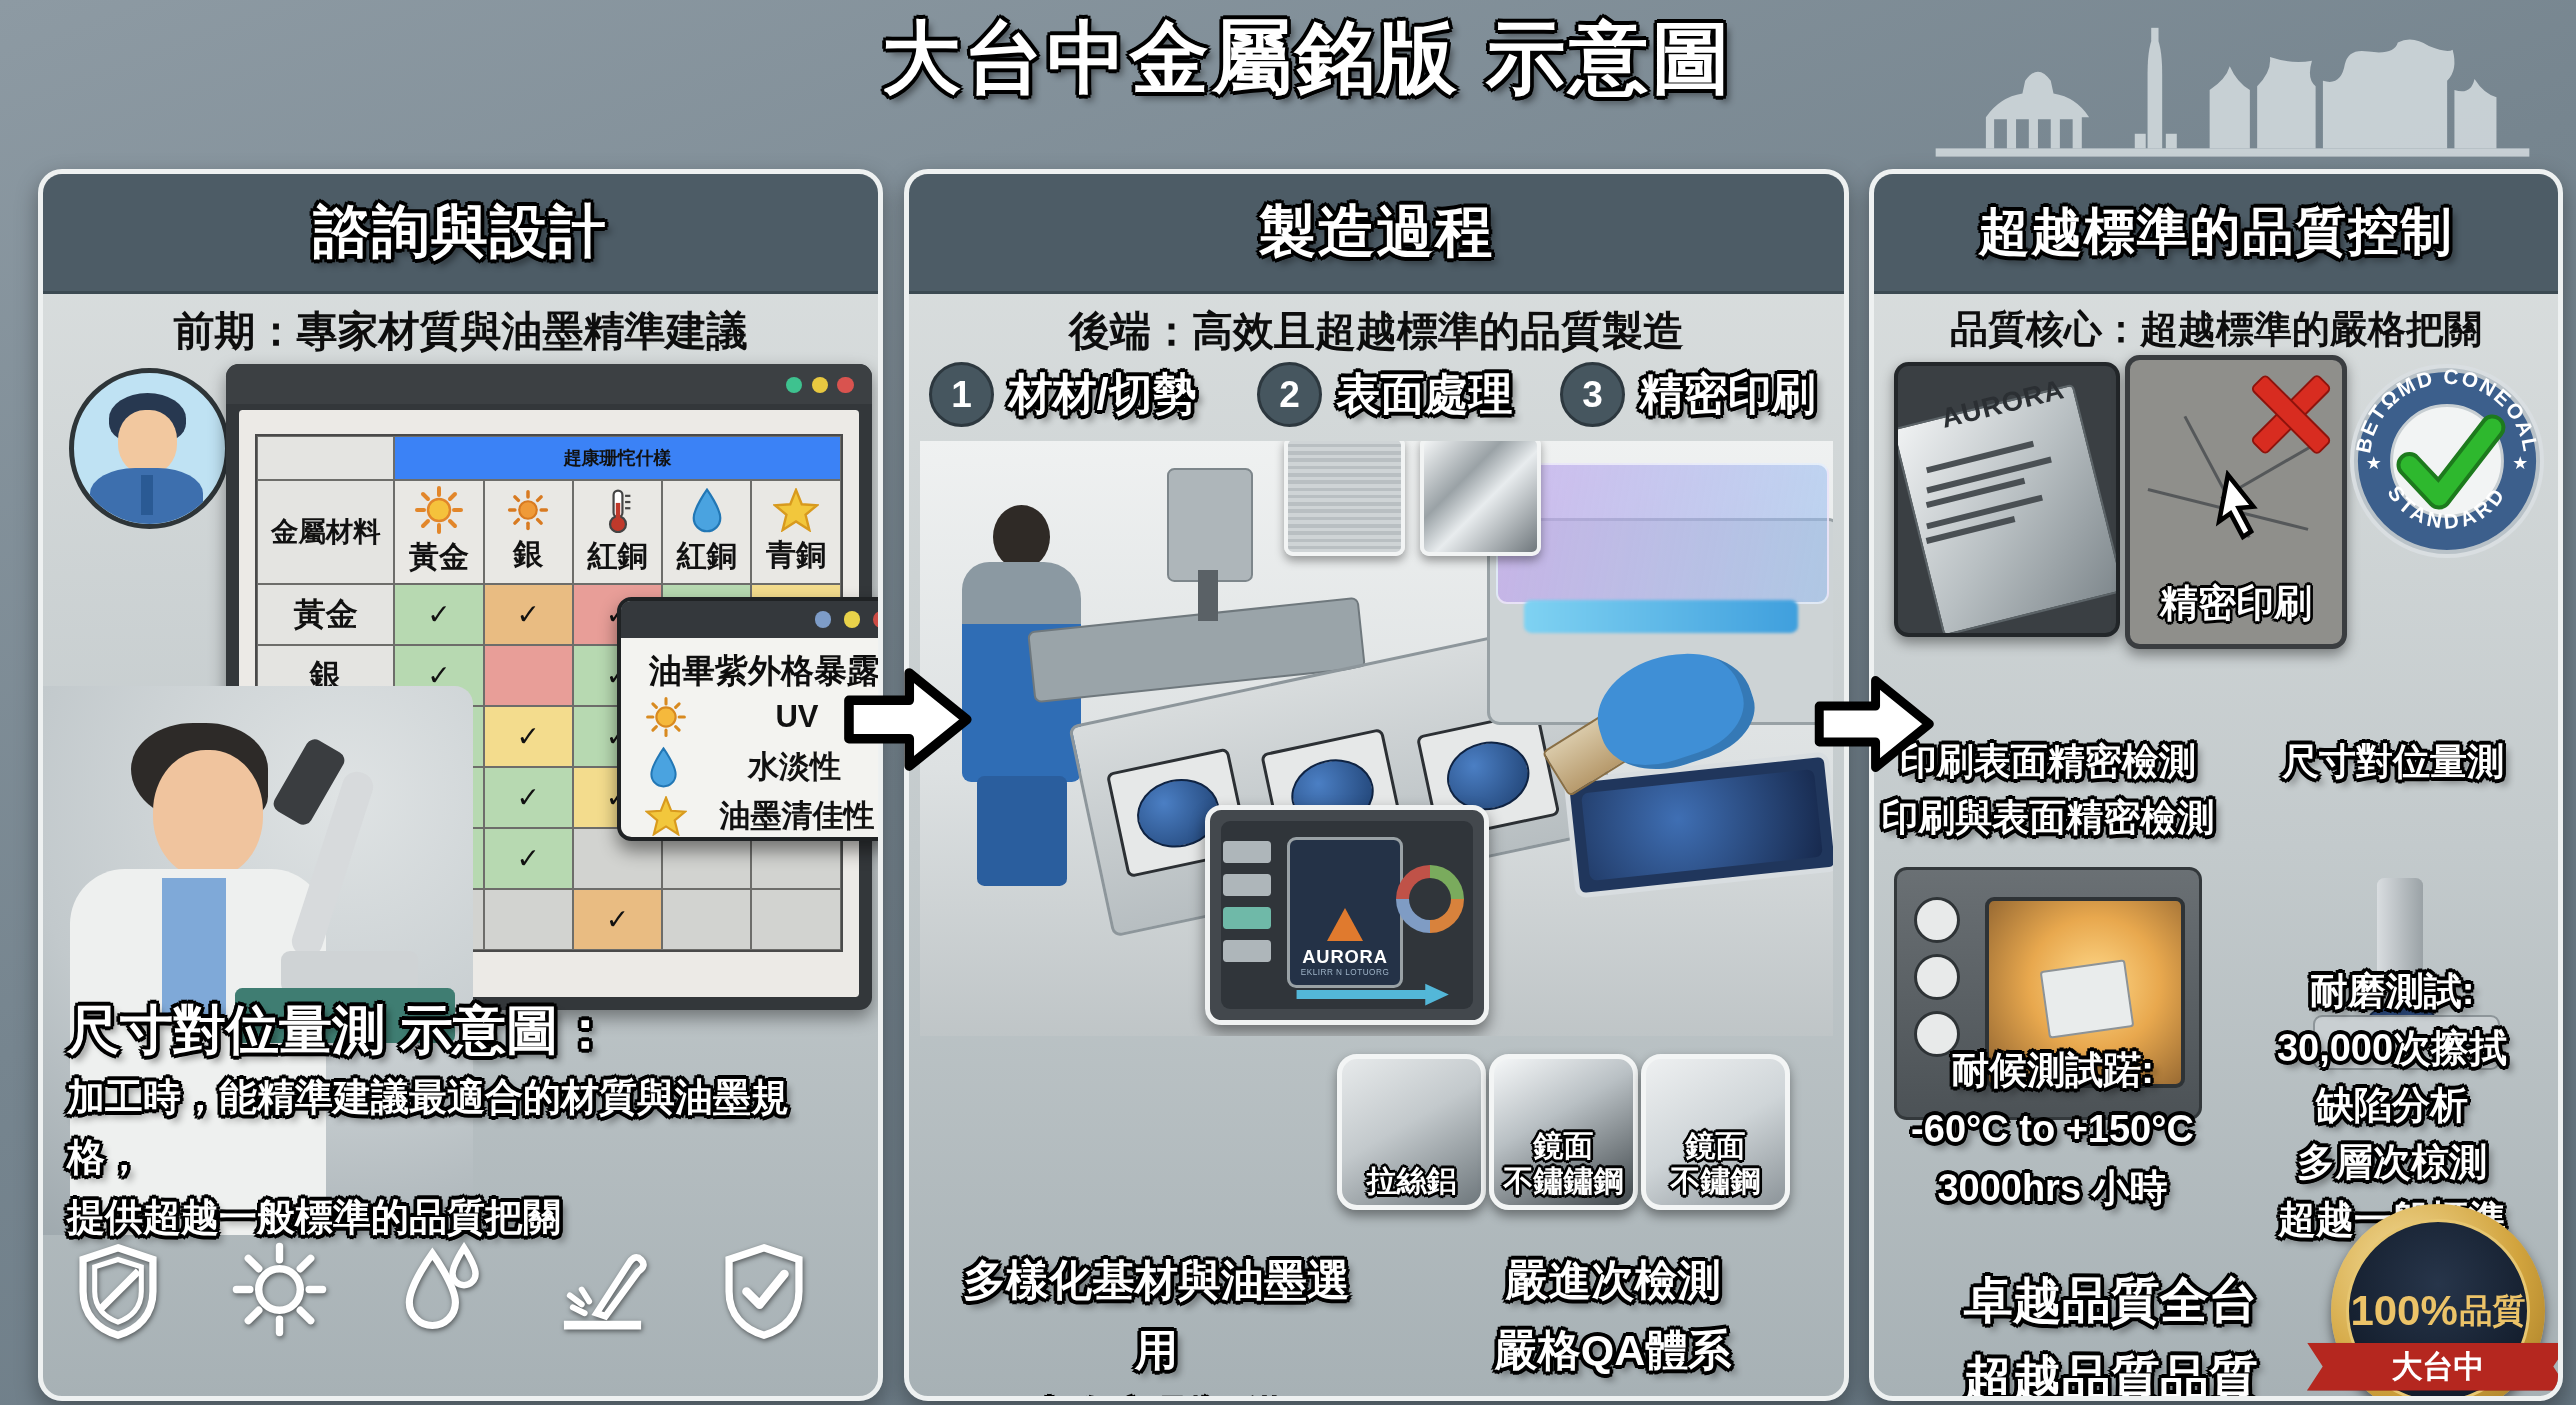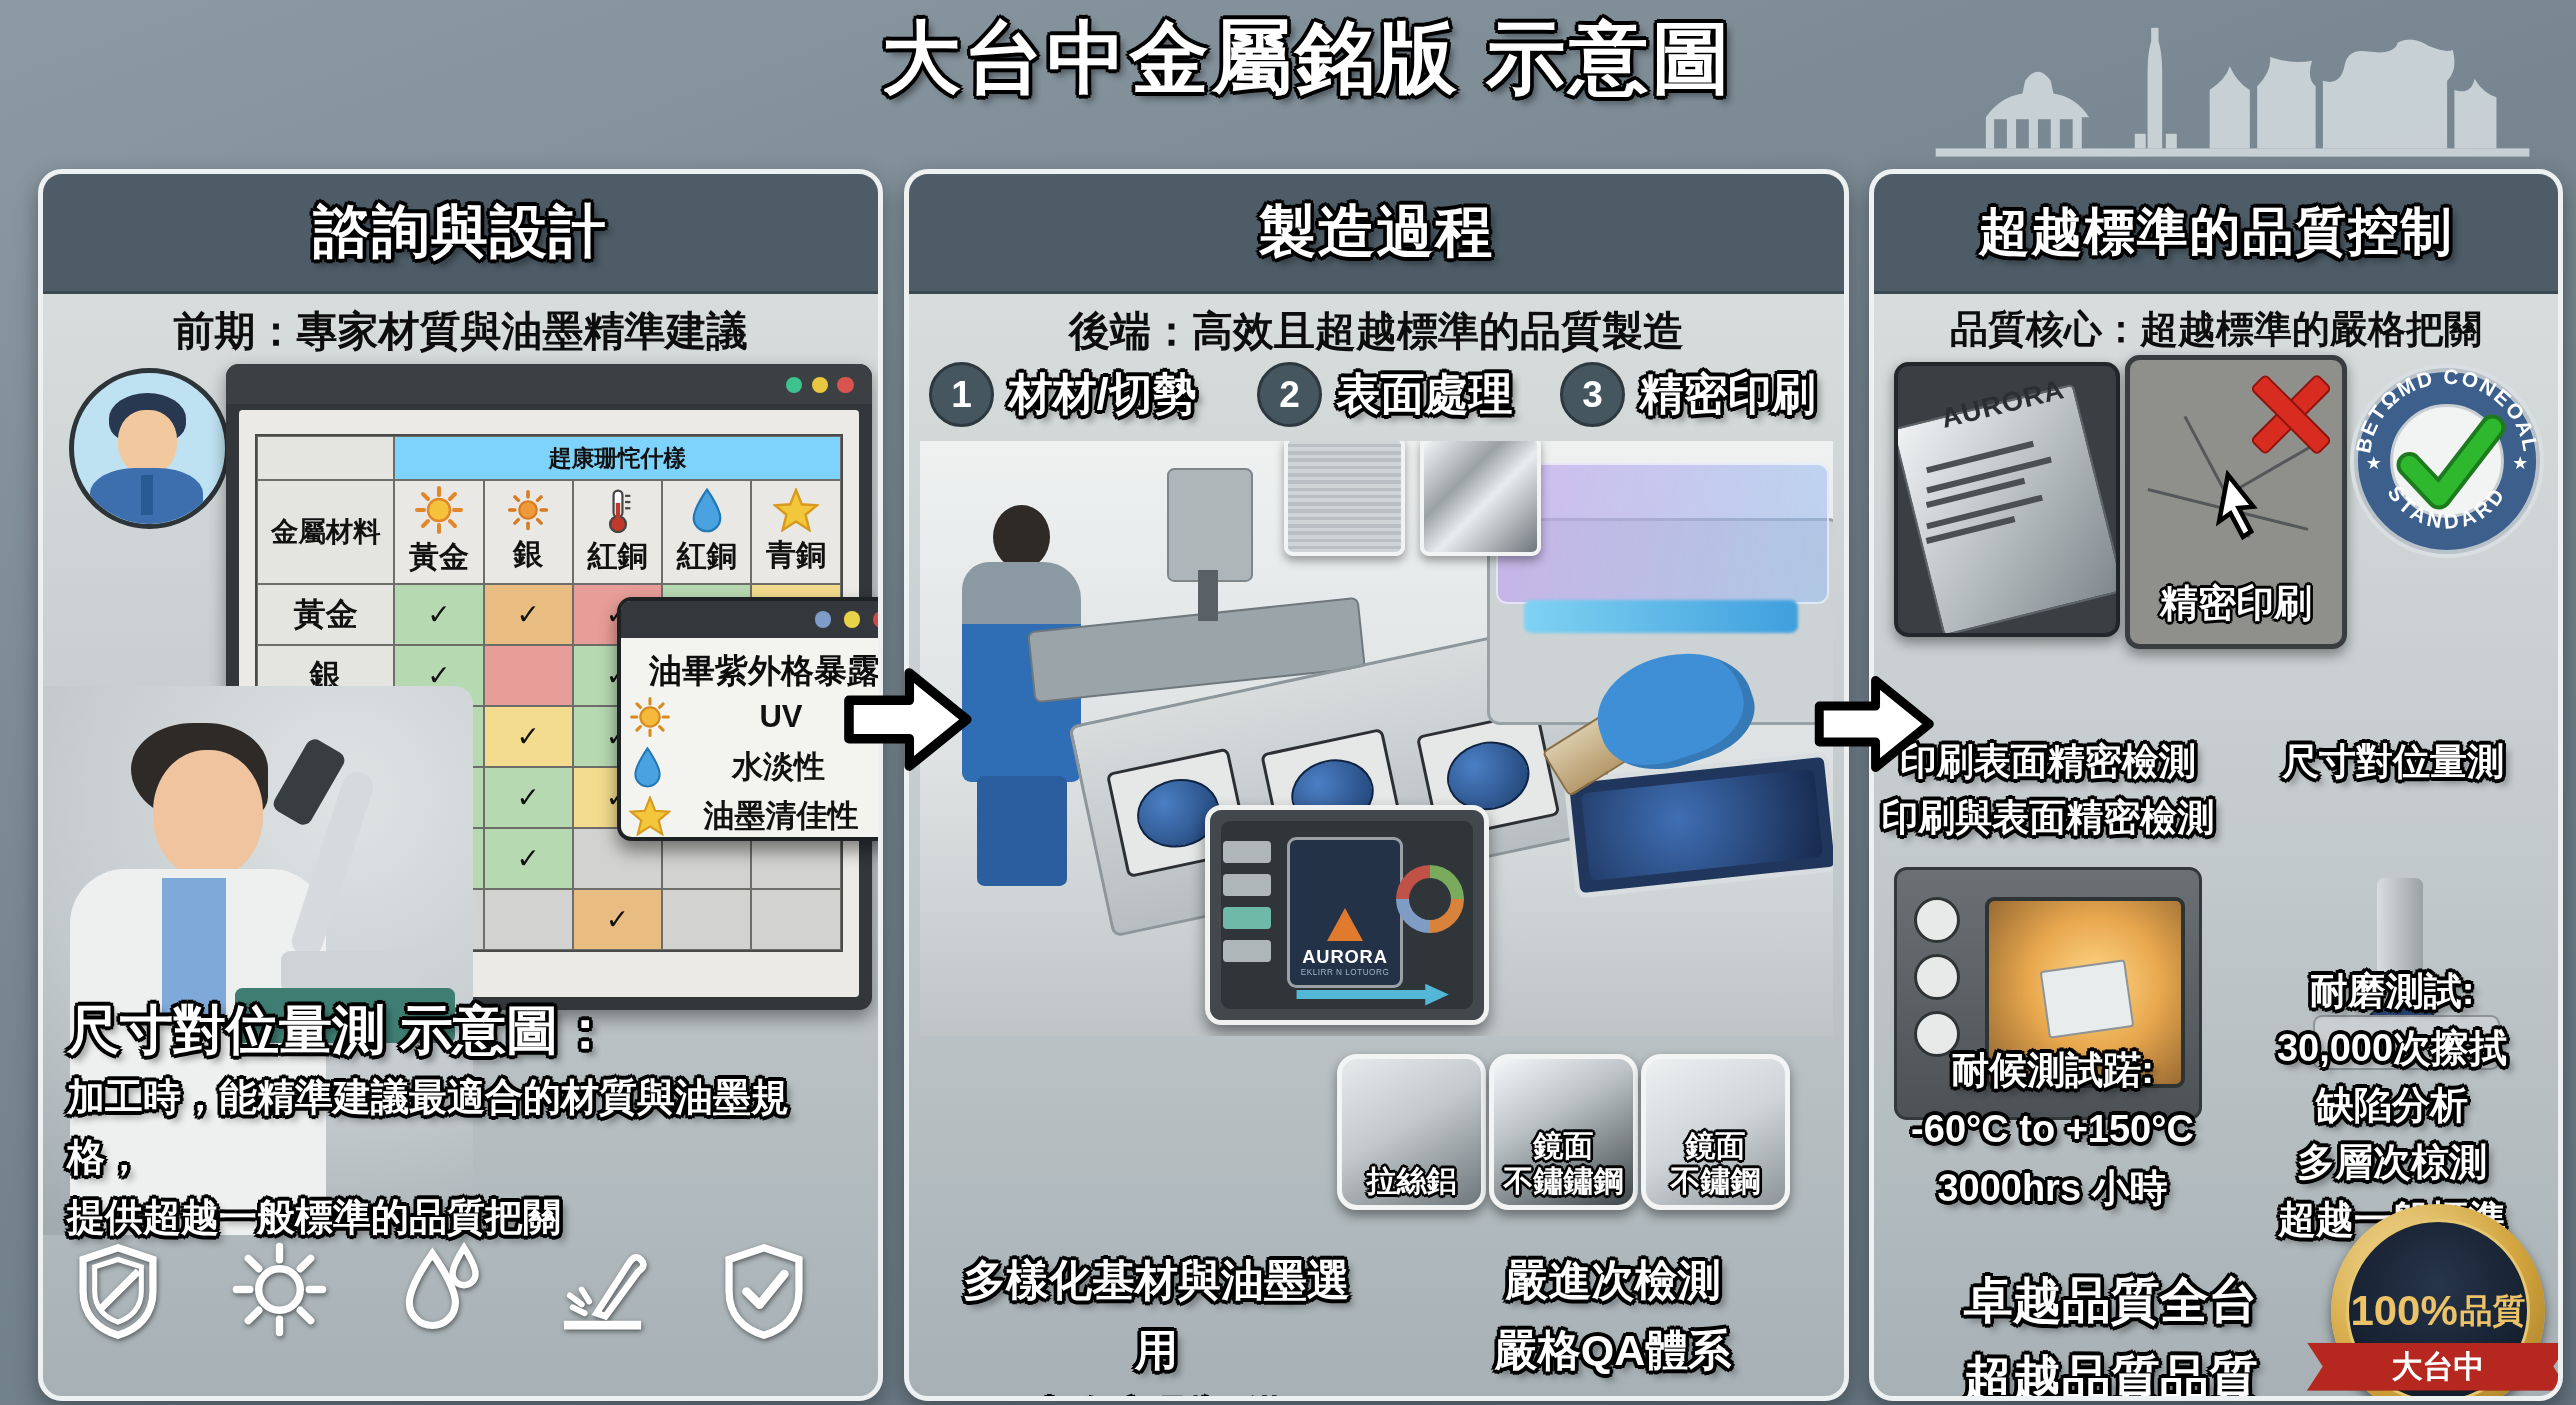--- a/index.html
+++ b/index.html
@@ -34,28 +34,28 @@
   .monitor{position:absolute;left:183px;top:190px;width:646px;height:646px;background:#33373a;border-radius:12.8px;
            box-shadow:0 7.3px 16.5px rgba(0,0,0,.4);}
   .monitor .mbar{position:absolute;top:0;left:0;right:0;height:40px;background:#3c4043;border-radius:12.8px 12.8px 0 0;}
   .mdot{position:absolute;top:12.8px;width:16.5px;height:16.5px;border-radius:50%;}
   .monitor .screen{position:absolute;left:12.8px;top:46px;right:12.8px;bottom:12.8px;background:#eceae6;border-radius:3.7px;padding:24px 16.5px;}
   .ttable{border:2.7px solid #4a4a4a;background:#d9d9d6;}
   .trow{display:grid;grid-template-columns:137px repeat(5,1fr);}
   .tc{border:1.4px solid #6d6d6a;min-height:59px;display:flex;align-items:center;justify-content:center;
       font-size:28px;font-weight:bold;color:#111;background:#d2d3d0;}
   .tlab{background:#e4e4e1;font-size:32px;}
-  .thead-merge{grid-column:2/7;background:#7dd3fc;font-size:23px;min-height:42px;}
+  .thead-merge{grid-column:2/7;background:#3b82f6;font-size:18px;min-height:42px;}
   .thead-corner{background:#e4e4e1;min-height:42px;}
   .ticon-cell{flex-direction:column;gap:3.7px;background:#e9e8e4;min-height:102px;font-size:30px;}
   .popup{position:absolute;left:574px;top:423px;width:287px;height:236px;background:#f3f3f0;border:4.6px solid #1f2224;
          border-radius:14.6px;z-index:6;box-shadow:0 9.1px 18.3px rgba(0,0,0,.45);}
   .popup .pbar{position:absolute;top:0;left:0;right:0;height:37px;background:#34383c;border-radius:9.1px 9.1px 0 0;}
   .popup .ptitle{position:absolute;top:48px;left:0;right:0;text-align:center;font-size:33px;}
-  .prow{position:absolute;left:8px;display:flex;align-items:center;gap:24px;width:238px;}
+  .prow{position:absolute;left:24px;display:flex;align-items:center;gap:24px;width:238px;}
   .prow .plab{font-size:31px;font-weight:bold;color:#111;flex:1;text-align:center;}
   .photo-left{position:absolute;left:0;top:512px;width:430px;height:549px;z-index:1;
       background:radial-gradient(circle at 70% 20%,#dfe3e4 0%,#c2c9cc 60%,#9fa9ae 100%);border-radius:0 18.3px 0 0;}
   .lab-head{position:absolute;left:110px;top:64px;width:110px;height:128px;border-radius:48%;background:#f0c49e;}
   .lab-hair{position:absolute;left:88px;top:37px;width:137px;height:101px;border-radius:50% 50% 30% 60%;background:#2d2a28;}
   .lab-coat{position:absolute;left:27.4px;top:183px;width:256px;height:366px;border-radius:55px 55px 0 0;background:#eef0ef;}
   .lab-shirt{position:absolute;left:119px;top:192px;width:64px;height:146px;background:#7fa9d8;}
   .mscope-arm{position:absolute;left:274px;top:82px;width:31px;height:192px;background:#d7dadc;border-radius:14.6px;transform:rotate(18deg);}
   .mscope-eye{position:absolute;left:245px;top:55px;width:42px;height:82px;background:#3a3d40;border-radius:9.1px;transform:rotate(30deg);}
   .mscope-base{position:absolute;left:238px;top:265px;width:137px;height:42px;background:#cfd3d5;border-radius:9.1px;}

